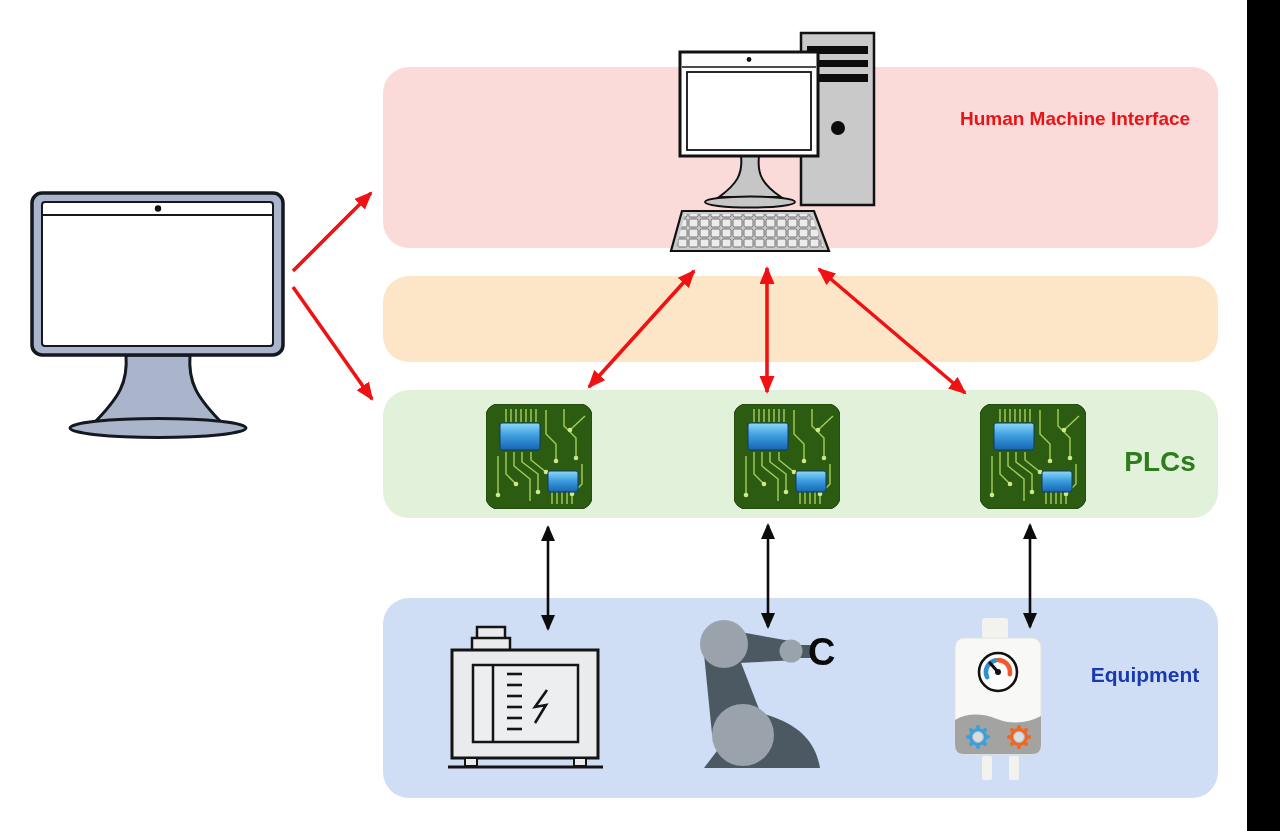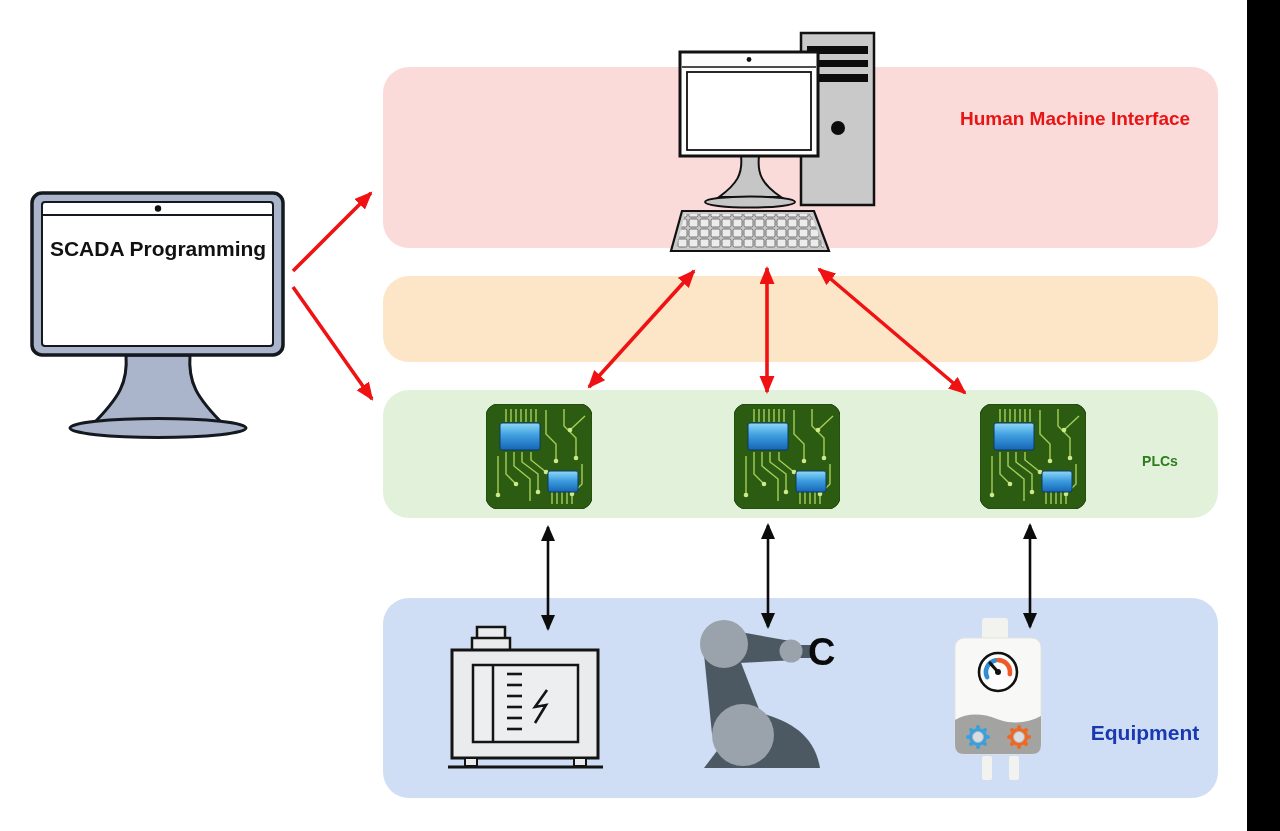--- a/index.html
+++ b/index.html
@@ -6,22 +6,22 @@
   #canvas{position:relative;width:1280px;height:831px;background:#ffffff;overflow:hidden;
           font-family:"Liberation Sans",sans-serif;}
   .band{position:absolute;left:383px;width:835px;border-radius:26px;}
   .band.hmi{top:67px;height:181px;background:var(--band-hmi,#fbdada);}
   .band.data{top:276px;height:86px;background:var(--band-data,#fce6c7);}
   .band.plcs{top:390px;height:128px;background:var(--band-plcs,#e1f1da);}
   .band.equip{top:598px;height:200px;background:var(--band-equipment,#d0def5);}
   .band-label{position:absolute;font-weight:bold;text-align:center;line-height:25px;}
   .lbl-hmi{left:920px;top:106px;width:310px;font-size:19px;color:var(--text-hmi,#e91414);}
   .lbl-data{left:950px;top:304px;width:290px;font-size:19px;color:var(--text-data,#ee7d18);}
-  .lbl-plcs{left:1080px;top:449px;width:160px;font-size:14px;color:var(--text-plcs,#2e7d1d);}
-  .lbl-equip{left:1065px;top:720px;width:160px;font-size:21px;color:var(--text-equipment,#1939b0);}
+  .lbl-plcs{left:1080px;top:449px;width:160px;font-size:28px;color:var(--text-plcs,#2e7d1d);}
+  .lbl-equip{left:1065px;top:662px;width:160px;font-size:21px;color:var(--text-equipment,#1939b0);}
   .abs{position:absolute;}
   #right-strip{position:absolute;left:1247px;top:0;width:33px;height:831px;background:#000;}
   #scada-text{position:absolute;left:38px;top:237px;width:240px;text-align:center;
               font-size:21px;font-weight:bold;color:#111;}
   #arrows{position:absolute;left:0;top:0;pointer-events:none;}
   .red-line{stroke:var(--arrow-red,#f01212);stroke-width:3.6px;}
   .blk-line{stroke:var(--arrow-black,#0c0c0c);stroke-width:2.6px;}
 </style>
 </head>
 <body>
@@ -65,21 +65,20 @@
   <div class="band-label lbl-equip">Equipment</div>
 
   <svg class="abs" style="left:28px;top:190px" width="258" height="256" viewBox="0 0 258 256">
     <path d="M98,165 C100,192 92,207 64,235 L196,235 C168,207 160,192 162,165 Z" fill="#aab4ca" stroke="#14181f" stroke-width="3"></path>
     <ellipse cx="130" cy="238" rx="88" ry="9.5" fill="#aab4ca" stroke="#14181f" stroke-width="3"></ellipse>
     <rect x="4" y="3" width="251" height="162" rx="10" fill="#aab4ca" stroke="#14181f" stroke-width="3.5"></rect>
     <rect x="14" y="12" width="231" height="144" rx="3" fill="#ffffff" stroke="#14181f" stroke-width="2"></rect>
     <line x1="14" y1="25" x2="245" y2="25" stroke="#14181f" stroke-width="2"></line>
     <circle cx="130" cy="18.5" r="3.2" fill="#111"></circle>
   </svg>
-  <div id="scada-text">SCADA Programming</div>
 
   <svg class="abs" style="left:655px;top:18px" width="230" height="242" viewBox="0 0 230 242">
 
     <g>
       <rect x="146" y="15" width="73" height="172" fill="#c9c9c9" stroke="#111" stroke-width="2.5"></rect>
       <rect x="152" y="28" width="61" height="8" fill="#0c0c0c"></rect>
       <rect x="152" y="42" width="61" height="7" fill="#0c0c0c"></rect>
       <rect x="152" y="56" width="61" height="8" fill="#0c0c0c"></rect>
       <circle cx="183" cy="110" r="7" fill="#0c0c0c"></circle>
     </g>

